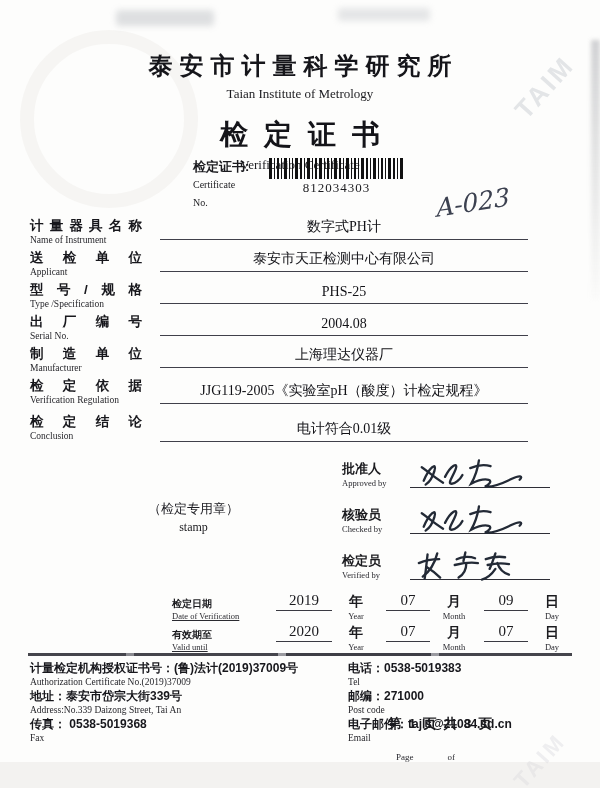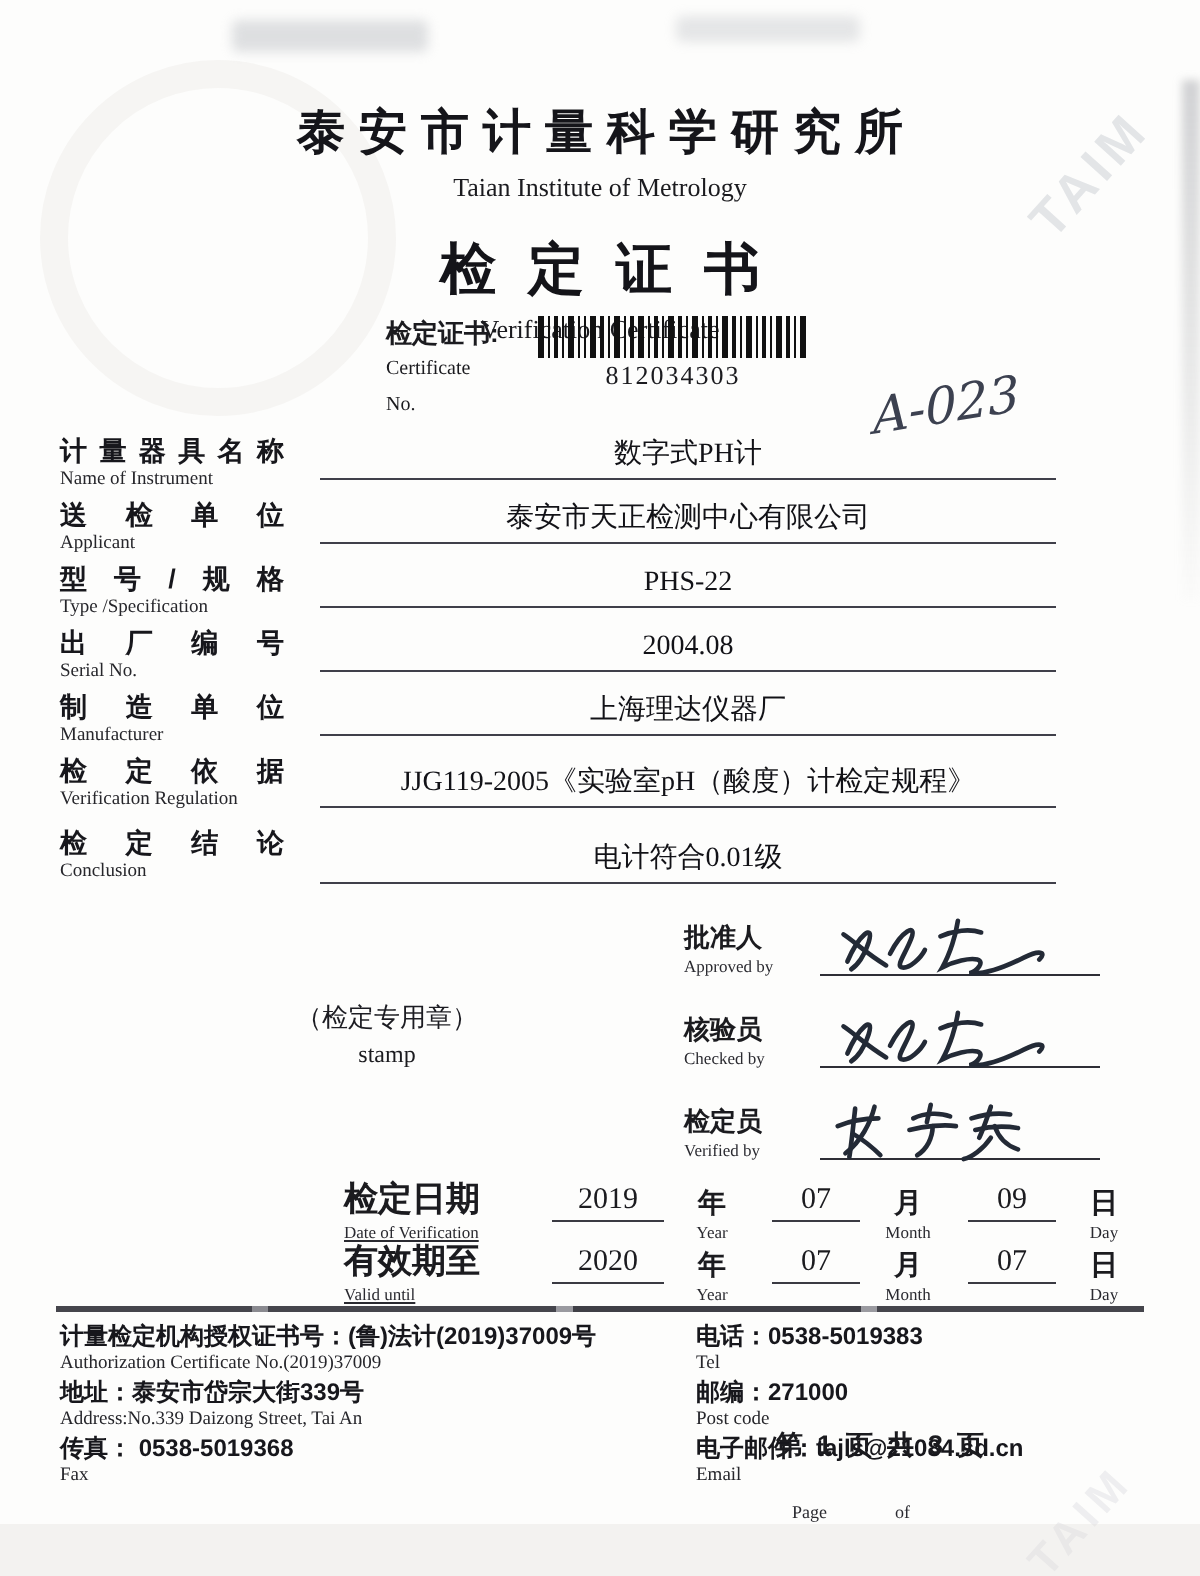--- a/index.html
+++ b/index.html
@@ -67,21 +67,21 @@
   .siglabel .cn { font-size:13px; font-weight:bold; font-family:"Liberation Sans", sans-serif; }
   .siglabel .en { font-size:8.5px; color:#2a2a30; }
   .sigline { position:relative; width:140px; height:33px; border-bottom:1.5px solid #2e2e36; }
   .sigline svg { position:absolute; left:4px; bottom:-4px; }
   .sig-stroke { stroke:#232a36; stroke-width:2.4; fill:none; stroke-linecap:round; }
 
   
   .dates { position:absolute; left:0; top:590px; width:600px; }
   .drow { display:flex; margin-left:172px; align-items:flex-end; height:31px; }
   .dlabel { width:92px; align-self:flex-end; }
-  .dlabel .cn { font-size:17px; font-weight:bold; font-family:"Liberation Sans", sans-serif; }
+  .dlabel .cn { font-size:10px; font-weight:bold; font-family:"Liberation Sans", sans-serif; }
   .dlabel .en { font-size:8.5px; color:#2a2a30; white-space:nowrap;text-decoration:underline; }
   .dval { text-align:center; border-bottom:1px solid #3a3a42; font-size:15px; padding-bottom:1px;
     margin-left:12px; margin-bottom:10px; }
   .dval.year { width:56px; }
   .dval.mon, .dval.day { width:44px; }
   .dunit { text-align:center; margin-left:6px; width:36px; }
   .dunit .ucn { font-size:14px; font-weight:bold; }
   .dunit .uen { font-size:8.5px; color:#2a2a30; }
 
   
@@ -185,21 +185,21 @@
           <div class="cn">送检单位</div>
         <div class="en">Applicant</div>
         </div>
       <div class="fvalue">泰安市天正检测中心有限公司</div>
     </div>
     <div class="frow">
       <div class="flabel">
           <div class="cn">型号/规格</div>
         <div class="en">Type /Specification</div>
         </div>
-      <div class="fvalue">PHS-22</div>
+      <div class="fvalue">PHS-25</div>
     </div>
     <div class="frow">
       <div class="flabel">
           <div class="cn">出厂编号</div>
         <div class="en">Serial No.</div>
         </div>
       <div class="fvalue">2004.08</div>
     </div>
     <div class="frow">
       <div class="flabel">

